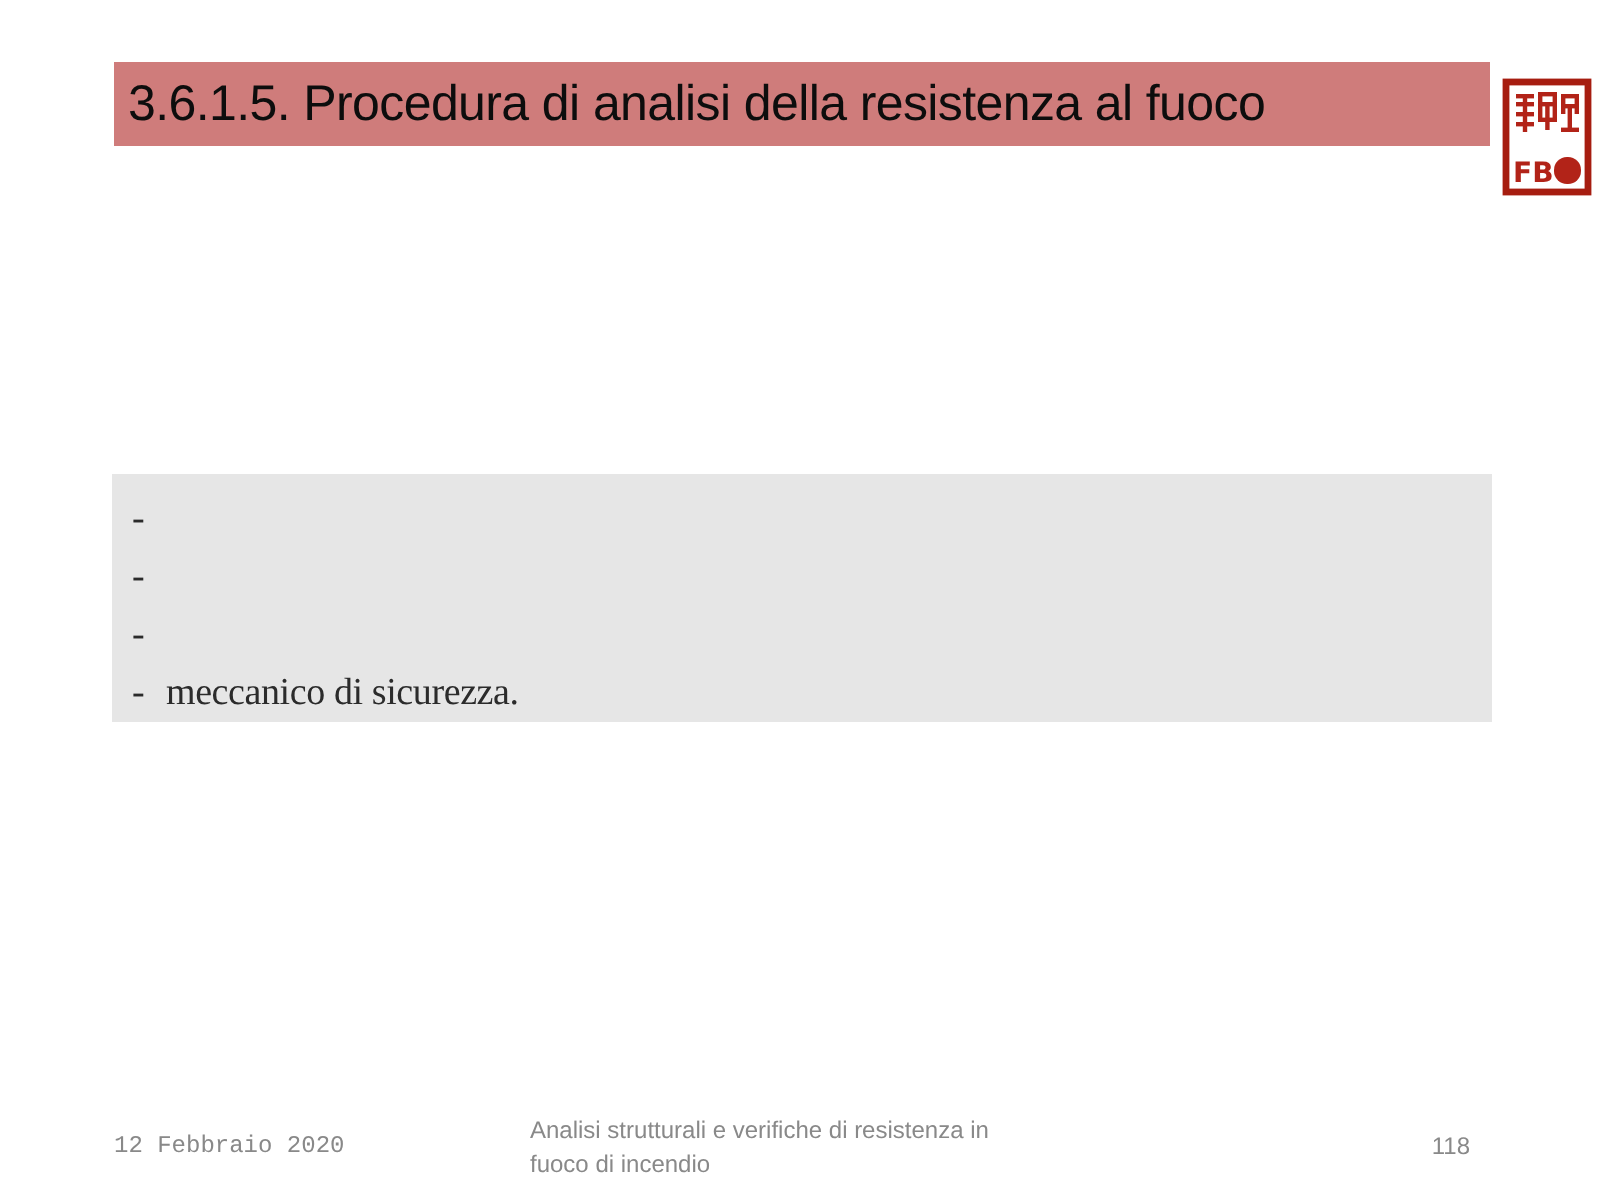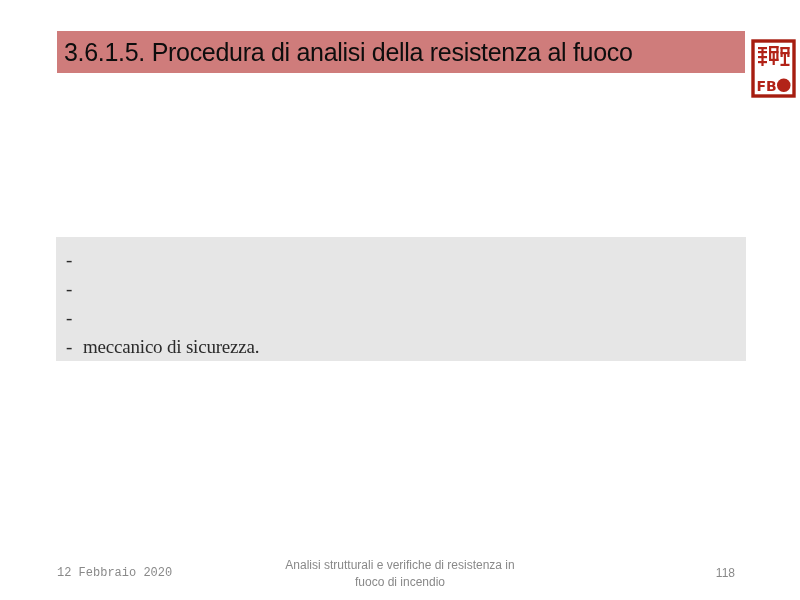--- a/index.html
+++ b/index.html
@@ -58,21 +58,20 @@
     width:17px;
     flex:0 0 17px;
   }
   .footer-date{
     position:absolute;left:57px;top:566px;
     font-size:12px;color:var(--footer-text);font-family:Liberation Mono, monospace;
   }
   .footer-center{
     position:absolute;left:265px;top:557px;
     width:270px;
-    text-align:center;
     font-size:12px;line-height:17px;
     color:var(--footer-text);
   }
   .footer-page{
     position:absolute;right:65px;top:566px;
     font-size:12px;color:var(--footer-text);
     text-align:center;
   }
 </style>
 </head>

